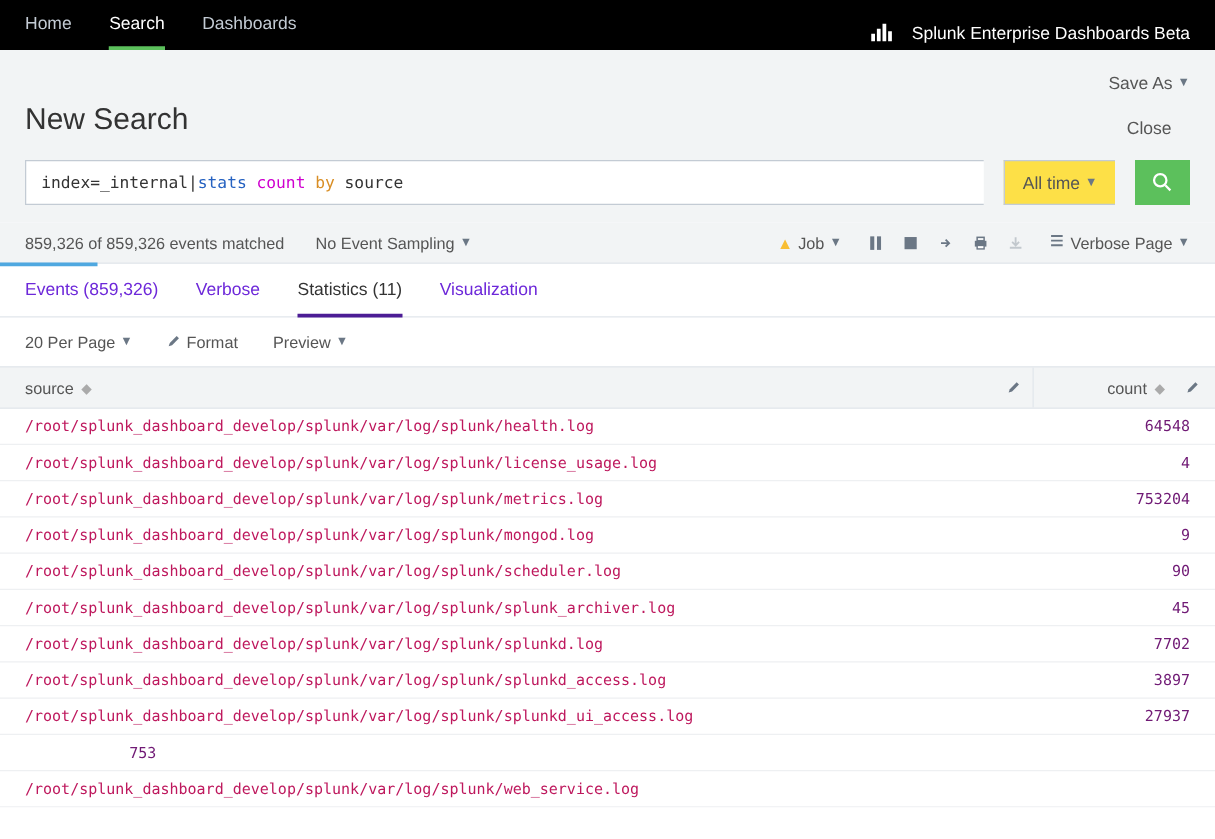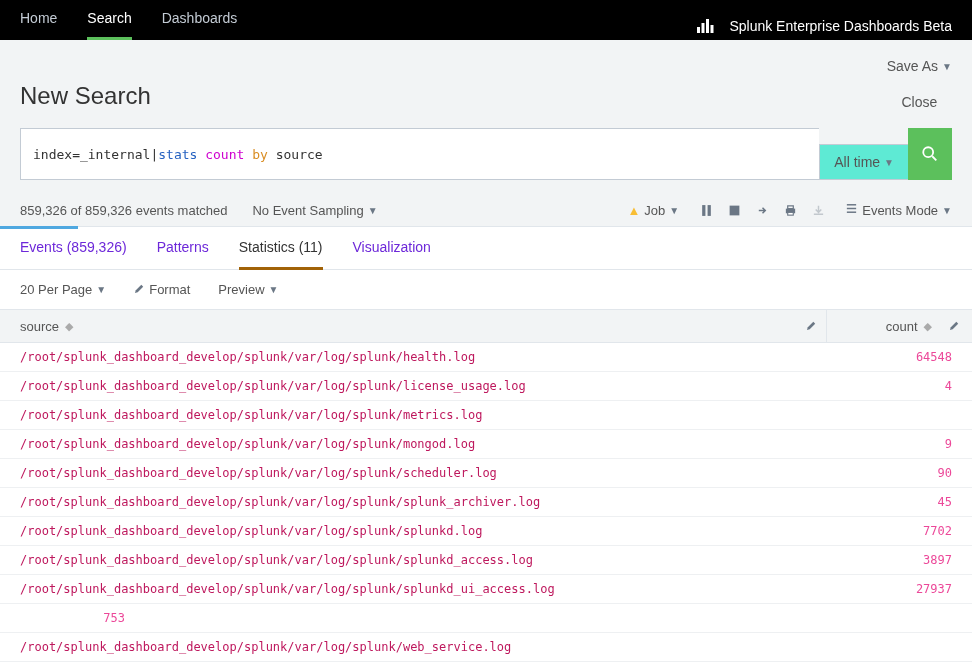--- a/index.html
+++ b/index.html
@@ -14,56 +14,56 @@
 .nav-logo { width: 28px; height: 28px; background: #000; display: flex; align-items: center; justify-content: center; }
 .nav-logo svg { width: 18px; height: 18px; }
 
 
 .page-header { display: flex; justify-content: space-between; align-items: flex-end; padding: 18px 20px; background: #f2f4f5; }
 .page-title { font-size: 24px; font-weight: 400; color: #333; }
 .header-actions { display: flex; gap: 20px; align-items: center; font-size: 14px; color: #555; flex-direction: column; }
 .header-action { cursor: pointer; display: flex; align-items: center; gap: 4px; }
 
 
-.search-row { display: flex; padding: 0 20px 14px; background: #f2f4f5; gap: 0; }
+.search-row { display: flex; padding: 0 20px 14px; background: #f2f4f5; gap: 16px; }
 .search-input { flex: 1; border: 1px solid #c3cbd4; border-right: none; background: #fff; padding: 9px 12px; font-family: Consolas, Monaco, monospace; font-size: 13px; display: flex; align-items: center; }
-.time-select { border: 1px solid #c3cbd4; border-right: none; background: #5eead4; padding: 9px 14px; font-size: 14px; color: #555; display: flex; align-items: center; gap: 4px; cursor: pointer; margin-top: 16px; }
+.time-select { border: 1px solid #c3cbd4; border-right: none; background: #fde047; padding: 9px 14px; font-size: 14px; color: #555; display: flex; align-items: center; gap: 4px; cursor: pointer; }
 .search-btn { background: #5cc05c; border: 1px solid #5cc05c; width: 44px; display: flex; align-items: center; justify-content: center; cursor: pointer; }
 
 
 .job-bar { display: flex; justify-content: space-between; align-items: center; padding: 8px 20px; background: #f2f4f5; border-bottom: 1px solid #e1e6eb; position: relative; }
 .job-left { display: flex; gap: 25px; align-items: center; color: #555; font-size: 13px; }
 .job-right { display: flex; gap: 20px; align-items: center; color: #555; font-size: 13px; }
 .job-icons { display: flex; gap: 14px; align-items: center; }
 .job-icon { cursor: pointer; color: #6b7785; width: 14px; height: 14px; display: inline-flex; align-items: center; justify-content: center; }
 .job-icon svg { width: 13px; height: 13px; }
 .job-dropdown { display: flex; align-items: center; gap: 4px; cursor: pointer; }
 .warn-triangle { color: #f8be34; }
 .progress-track { position: absolute; bottom: -3px; left: 0; height: 3px; width: 78px; background: #4fa8e0; }
 
 
 .tabs { display: flex; gap: 30px; padding: 12px 20px 0; border-bottom: 1px solid #e1e6eb; }
 .tab { padding-bottom: 12px; cursor: pointer; color: #6d28d9; font-size: 14px; }
-.tab.active { color: #333; font-weight: 500; border-bottom: 3px solid #a16207; margin-bottom: -1px; }
+.tab.active { color: #333; font-weight: 500; border-bottom: 3px solid #4c1d95; margin-bottom: -1px; }
 
 
 .toolbar { display: flex; gap: 28px; padding: 12px 20px; align-items: center; color: #555; font-size: 13px; }
 .toolbar-item { display: flex; align-items: center; gap: 4px; cursor: pointer; }
 
 
 .table-header { display: flex; background: #f2f4f5; border-top: 1px solid #e1e6eb; border-bottom: 1px solid #e1e6eb; }
 .th-source { flex: 1; padding: 8px 20px; display: flex; align-items: center; gap: 6px; color: #555; font-size: 13px; }
 .th-edit { width: 30px; padding: 8px 5px; display: flex; align-items: center; justify-content: center; border-right: 1px solid #e1e6eb; }
 .th-count { width: 115px; padding: 8px 10px 8px; display: flex; align-items: center; justify-content: flex-end; gap: 6px; color: #555; font-size: 13px; }
 .th-edit2 { width: 30px; padding: 8px 10px 8px 5px; display: flex; align-items: center; justify-content: center; }
 .sort-icon { color: #aaa; font-size: 11px; }
 
 .table-row { display: flex; border-bottom: 1px solid #eef0f2; }
 .td-source { flex: 1; padding: 7px 20px; font-family: Consolas, Monaco, monospace; font-size: 12px; color: #be185d; cursor: pointer; }
-.td-count { width: 145px; padding: 7px 20px; text-align: right; font-family: Consolas, Monaco, monospace; font-size: 12px; color: #ec4899; }
+.td-count { width: 145px; padding: 7px 20px; text-align: right; font-family: Consolas, Monaco, monospace; font-size: 12px; color: #701a75; }
 
 .caret-down { font-size: 10px; color: #6b7785; }
 .pencil-icon { color: #6b7785; }
 
 .kw-cmd { color: #2662c1; }
 .kw-func { color: #cf00cf; }
 .kw-by { color: #d98e25; }
 .kw-arg { color: #333; }
 </style>
 </head>
@@ -165,30 +165,30 @@
             <path d="M7 2 L7 9 M4 6 L7 9 L10 6 M2 11 L12 11" stroke="currentColor" stroke-width="1.6" fill="none"></path>
           </svg>
         </span>
     </div>
     <div class="job-dropdown">
       <span style="color:#6b7785;"><svg viewBox="0 0 14 14" width="13" height="13">
             <line x1="2" y1="3" x2="12" y2="3" stroke="currentColor" stroke-width="1.6"></line>
             <line x1="2" y1="7" x2="12" y2="7" stroke="currentColor" stroke-width="1.6"></line>
             <line x1="2" y1="11" x2="12" y2="11" stroke="currentColor" stroke-width="1.6"></line>
           </svg></span>
-      <span>Events Mode</span>
+      <span>Verbose Page</span>
       <span class="caret-down">▼</span>
     </div>
   </div>
   <div class="progress-track"></div>
 </div>
 
 <div class="tabs">
   <div class="tab">Events (859,326)</div>
-  <div class="tab">Patterns</div>
+  <div class="tab">Verbose</div>
   <div class="tab active">Statistics (11)</div>
   <div class="tab">Visualization</div>
 </div>
 
 <div class="toolbar">
   <div class="toolbar-item">
     <span>20 Per Page</span>
     <span class="caret-down">▼</span>
   </div>
   <div class="toolbar-item">
@@ -228,20 +228,21 @@
     <div class="table-row">
       <div class="td-source">/root/splunk_dashboard_develop/splunk/var/log/splunk/health.log</div>
       <div class="td-count">64548</div>
     </div>
     <div class="table-row">
       <div class="td-source">/root/splunk_dashboard_develop/splunk/var/log/splunk/license_usage.log</div>
       <div class="td-count">4</div>
     </div>
     <div class="table-row">
       <div class="td-source">/root/splunk_dashboard_develop/splunk/var/log/splunk/metrics.log</div>
+      <div class="td-count">753204</div>
     </div>
     <div class="table-row">
       <div class="td-source">/root/splunk_dashboard_develop/splunk/var/log/splunk/mongod.log</div>
       <div class="td-count">9</div>
     </div>
     <div class="table-row">
       <div class="td-source">/root/splunk_dashboard_develop/splunk/var/log/splunk/scheduler.log</div>
       <div class="td-count">90</div>
     </div>
     <div class="table-row">

